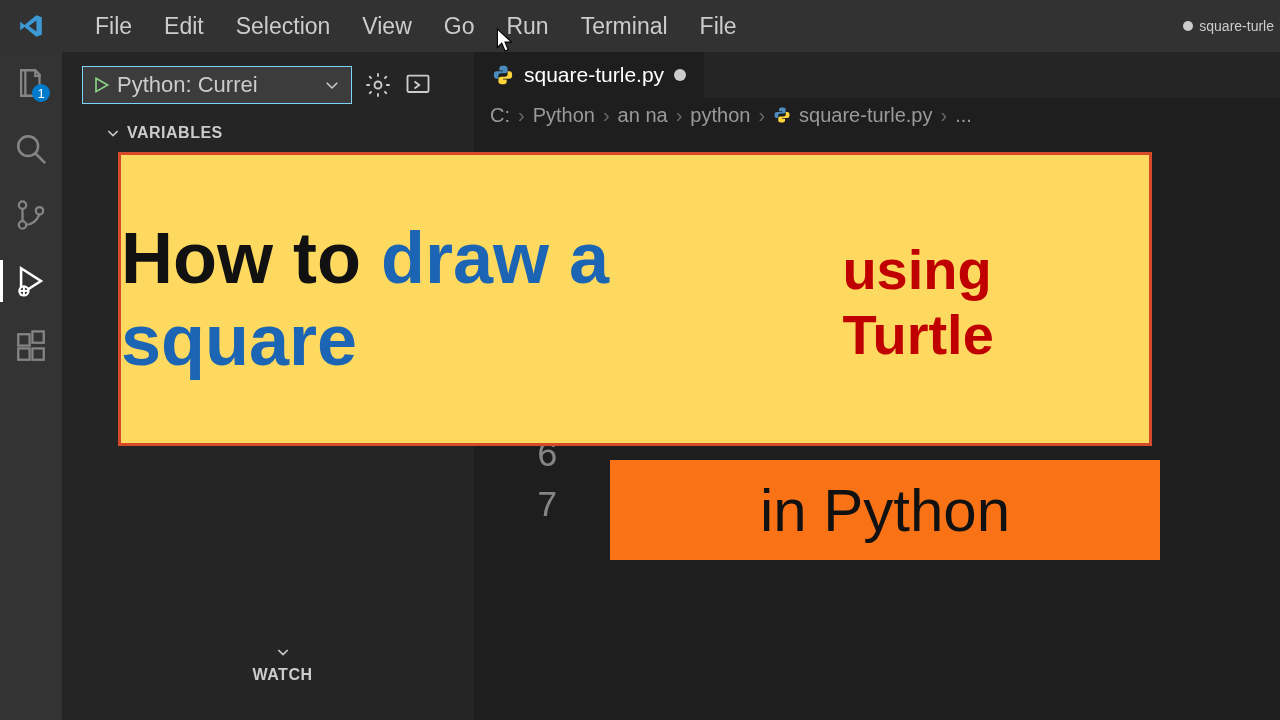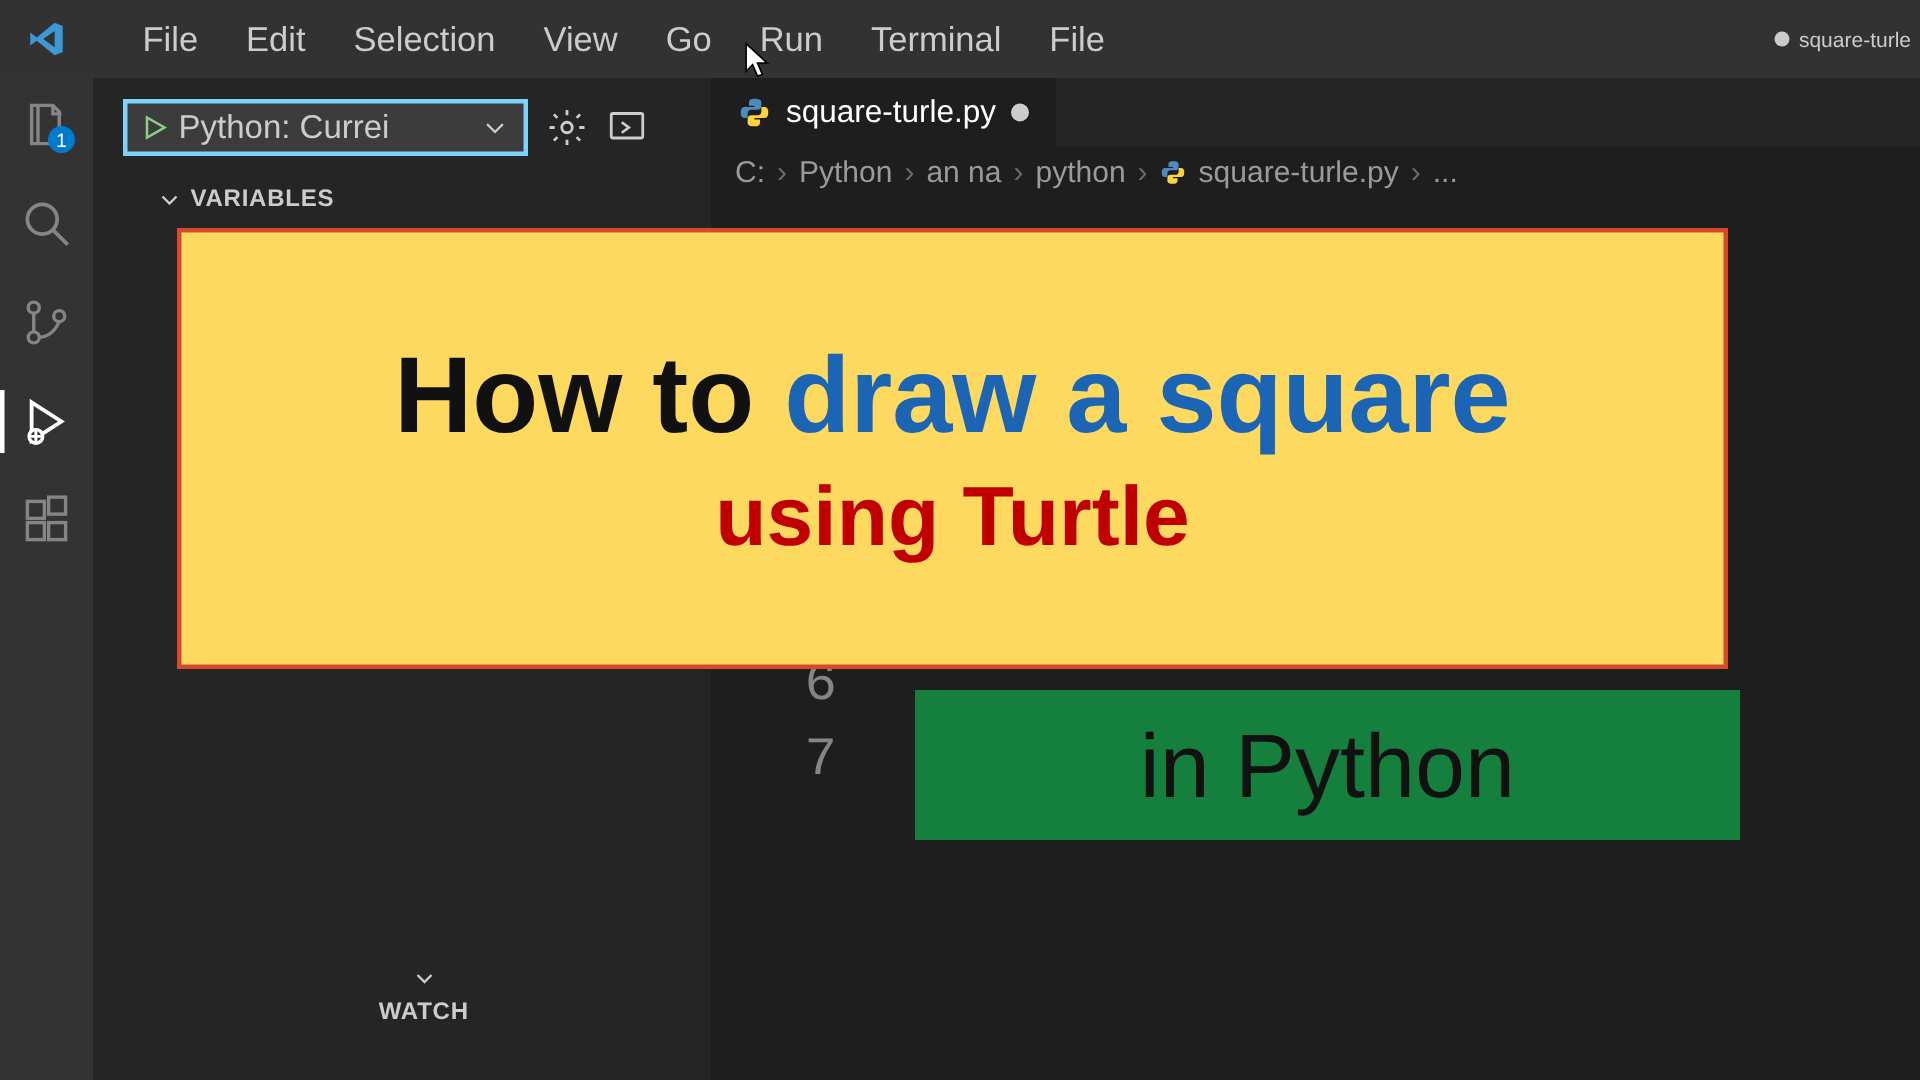--- a/index.html
+++ b/index.html
@@ -20,21 +20,21 @@
   
   .activitybar { width: 62px; background: #333333; display:flex; flex-direction:column; align-items:center; padding-top:14px; gap:32px;}
   .act-icon { width:34px; height:34px; color:#858585; position:relative; display:flex; align-items:center; justify-content:center;}
   .act-icon.active { color:#ffffff; }
   .act-icon.active::before{content:"";position:absolute;left:-14px;top:-4px;bottom:-4px;width:3px;background:#ffffff;}
   .badge{position:absolute; right:-2px; bottom:-2px; background:#007acc; color:#fff; font-size:13px; min-width:18px; height:18px; border-radius:9px; display:flex; align-items:center; justify-content:center; padding:0 4px;}
 
   
   .sidepanel { width: 412px; background:#252526; display:flex; flex-direction:column; padding-top:10px;}
   .debug-config { display:flex; align-items:center; gap:12px; padding: 4px 10px 14px 20px;}
-  .config-box { display:flex; align-items:center; border:3px solid #7dd3fc; background:#3c3c3c; height:38px; padding:0 10px 0 8px; width:270px; color:#cccccc; font-size:22px;}
+  .config-box { display:flex; align-items:center; border:1px solid #7dd3fc; background:#3c3c3c; height:38px; padding:0 10px 0 8px; width:270px; color:#cccccc; font-size:22px;}
   .config-box svg{flex-shrink:0;}
   .config-text{flex:1; white-space:nowrap; overflow:hidden; margin:0 6px;}
   .section-header{display:flex; align-items:center; gap:6px; font-size:16px; font-weight:600; letter-spacing:0.5px; color:#cccccc; padding:6px 14px;margin-left:29px;}
   .section-header.watch{margin-top:auto; margin-bottom:30px;flex-direction:column;}
   .ico-btn{color:#cccccc;}
 
   
   .editor-area { flex:1; background:#1e1e1e; display:flex; flex-direction:column;}
   .tabbar{ height:46px; background:#252526; display:flex; }
   .tab{ display:flex; align-items:center; gap:10px; background:#1e1e1e; color:#ffffff; padding:0 18px; font-size:21px; height:100%;}
@@ -44,28 +44,28 @@
   .code{ flex:1; display:flex; font-family: "Consolas","Courier New",monospace; font-size:36px; line-height:50px;}
   .gutter{ width:110px; text-align:right; color:#858585; padding-right:26px;}
   .codelines{ flex:1; color:#d4d4d4; padding-left:20px;}
   .code-indent{display:inline-block; width:70px;}
   .tok-func{color:#dcdcaa;}
   .tok-obj{color:#9cdcfe;}
   .tok-num{color:#b5cea8;}
 
   
   .banner1{ position:absolute; left:118px; top:152px; width:1034px; height:294px;
-    background:#fdda5f; border:3px solid #d64a2a; display:flex; flex-direction:column; align-items:center; justify-content:center; font-weight:600;}
+    background:#fdda5f; border:3px solid #d64a2a; display:flex; flex-direction:row; align-items:center; justify-content:center; font-weight:600;}
   .banner1 .line1{ font-size:72px;}
   .banner1 .t-black{color:#111;}
   .banner1 .t-blue{color:#1c64b4;}
   .banner1 .line2{ font-size:56px; color:#c00000; margin-top:6px;}
 
   .banner2{ position:absolute; left:610px; top:460px; width:550px; height:100px;
-    background:#15803d; display:flex; align-items:center; justify-content:center; font-size:60px; color:#111; font-weight:500;}
+    background:#f97316; display:flex; align-items:center; justify-content:center; font-size:60px; color:#111; font-weight:500;}
 
   .cursor-ptr{ position:absolute; left:496px; top:28px; width:18px; height:26px; color:#ffffff; pointer-events:none;}
 
   svg { display:block; }
 </style>
 </head>
 <body>
 
 <div class="titlebar">
   <svg class="vscode-logo" viewBox="0 0 24 24">

